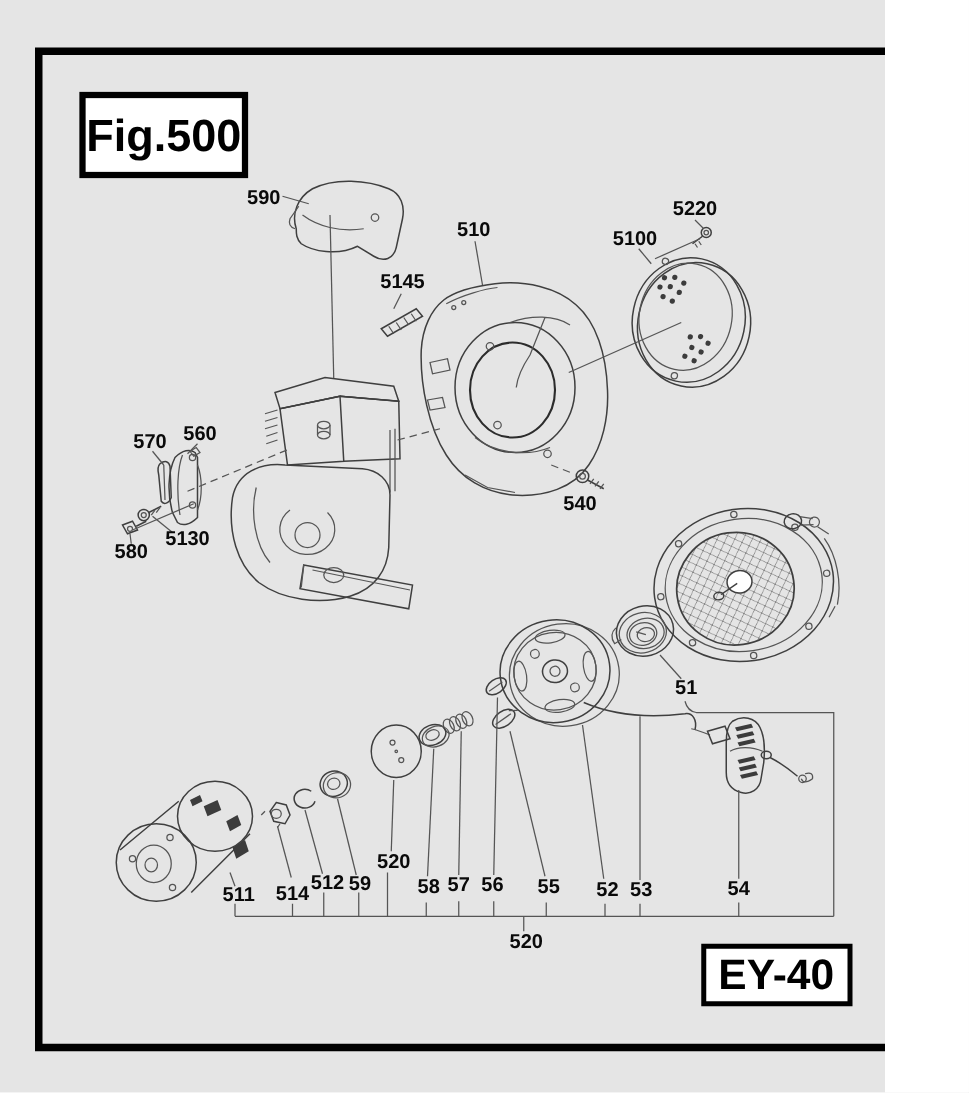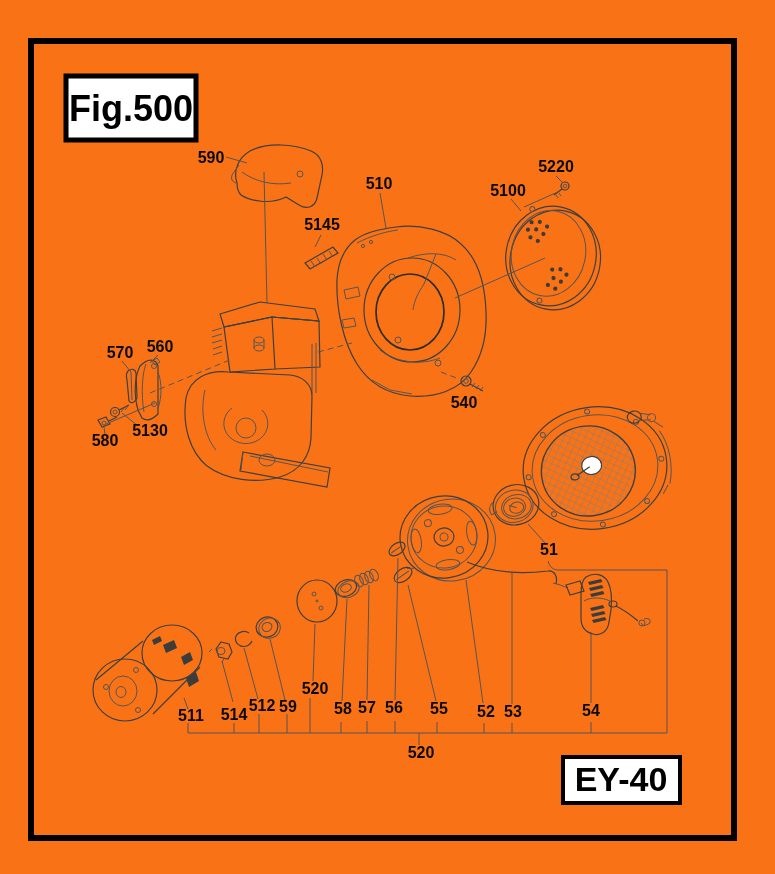--- a/index.html
+++ b/index.html
@@ -1,16 +1,16 @@
 <!DOCTYPE html>
 <html><head>
 <meta charset="utf-8">
 <style>
   html,body{margin:0;padding:0;background:#ffffff;}
-  .page{position:relative;width:775px;height:874px;background:#f97316;font-family:"Liberation Sans",sans-serif;overflow:hidden;}
+  .page{position:relative;width:708px;height:874px;background:#e5e5e5;font-family:"Liberation Sans",sans-serif;overflow:hidden;}
   svg{display:block;}
   .plabel{font-family:"Liberation Sans",sans-serif;font-weight:bold;font-size:16px;fill:#0a0a0a;}
   .boxlabel{font-family:"Liberation Sans",sans-serif;font-weight:bold;fill:#000;}
   .ln{stroke:#3f3f3f;stroke-width:1.2;fill:none;}
   .thin{stroke:#555;stroke-width:1;fill:none;}
   .thick{stroke:#2c2c2c;stroke-width:1.7;fill:none;}
   .dash{stroke:#555;stroke-width:1;fill:none;stroke-dasharray:6 4;}
   .dark{fill:#3c3c3c;stroke:none;}
 </style>
 </head>

